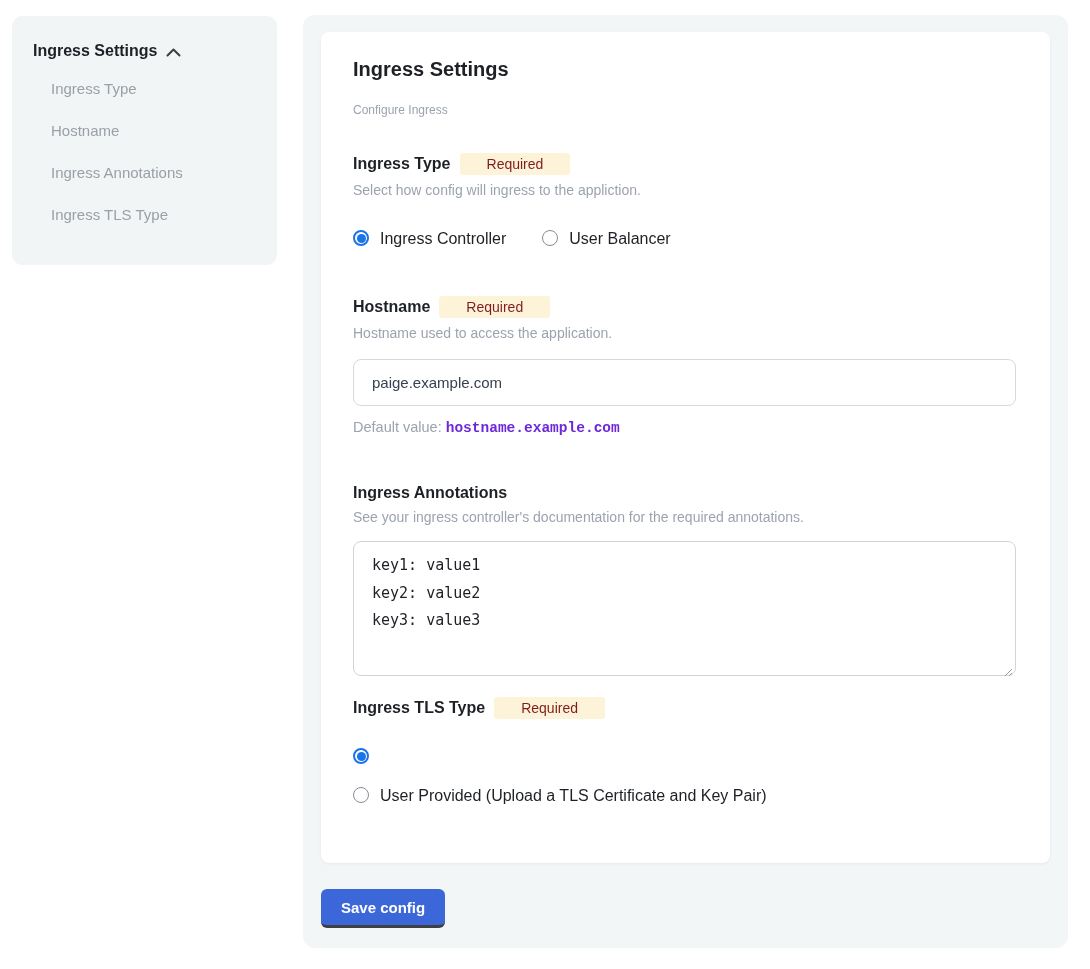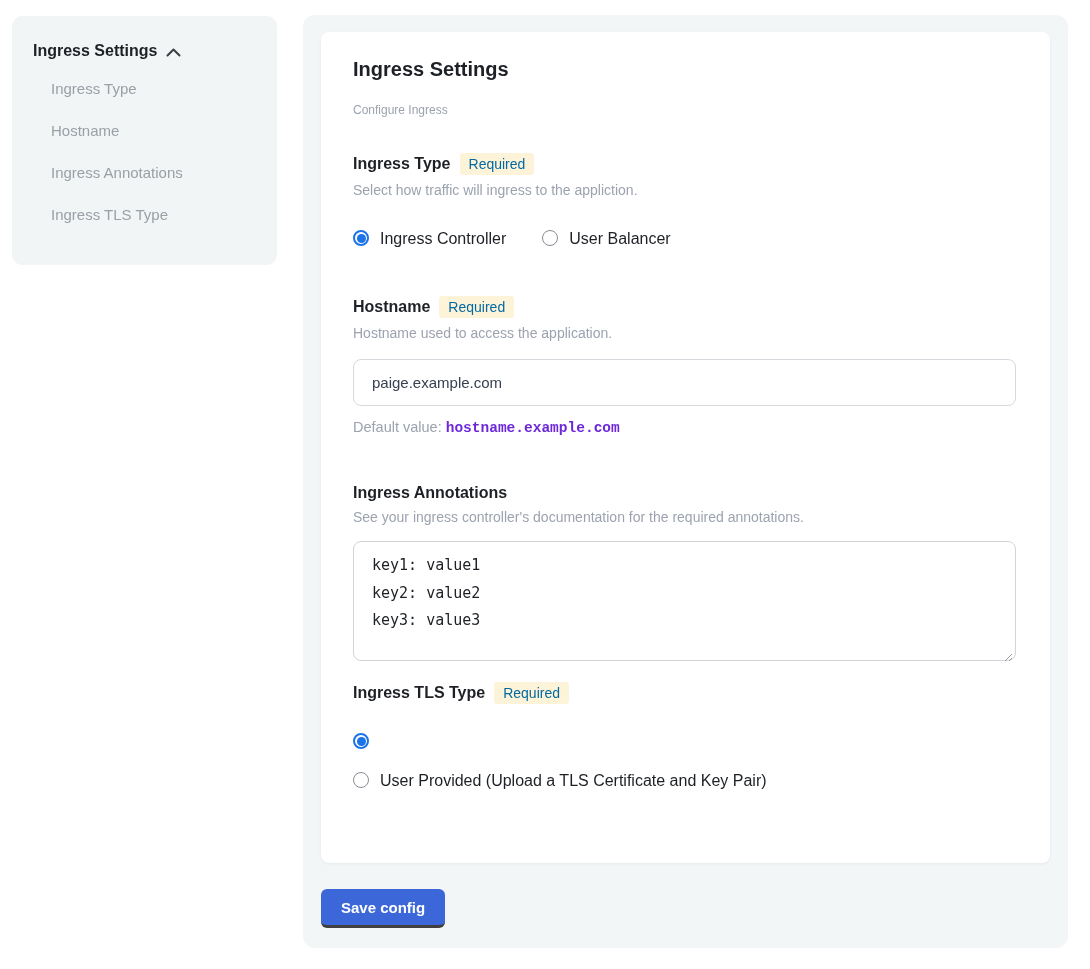--- a/index.html
+++ b/index.html
@@ -74,23 +74,23 @@
     align-items: center;
     gap: 9px;
   }
   .field-label {
     font-size: 16px;
     font-weight: 700;
     color: #1d2025;
   }
   .required-badge {
     background: #fdf3d9;
-    color: #0369a1;
+    color: #7f1d1d;
     font-size: 14px;
-    padding: 3px 9px;
+    padding: 3px 27px;
     border-radius: 3px;
   }
   .field-desc {
     font-size: 14px;
     color: #9ca3af;
     margin-top: 7px;
   }
 
   .section-ingress-type .radio-row {
     display: flex;
@@ -145,21 +145,21 @@
     color: #6d28d9;
     font-weight: 700;
     font-family: Liberation Mono, monospace;
   }
 
   .section-annotations { margin-top: 48px; }
   .textarea-wrap { position: relative; width: 663px; margin-top: 16px; }
   .annotations-textarea {
     display: block;
     width: 663px;
-    height: 120px;
+    height: 135px;
     border: 1px solid #cfd4d9;
     border-radius: 8px;
     padding: 10px 18px 16px;
     font-family: "DejaVu Sans Mono", monospace;
     font-size: 15px;
     line-height: 27.5px;
     color: #1d2025;
     background: #ffffff;
     resize: none;
     outline: none;
@@ -219,21 +219,21 @@
   <div class="card">
 
     <h1 class="card-title">Ingress Settings</h1>
     <p class="card-subtitle">Configure Ingress</p>
 
     <section class="section-ingress-type">
       <div class="field-label-row">
         <span class="field-label">Ingress Type</span>
         <span class="required-badge">Required</span>
       </div>
-      <p class="field-desc">Select how traffic will ingress to the appliction.</p>
+      <p class="field-desc">Select how config will ingress to the appliction.</p>
       <div class="radio-row">
         <div class="radio-option">
           <span class="radio-circle checked"></span>
           <span class="radio-label">Ingress Controller</span>
         </div>
         <div class="radio-option">
           <span class="radio-circle"></span>
           <span class="radio-label">User Balancer</span>
         </div>
       </div>

